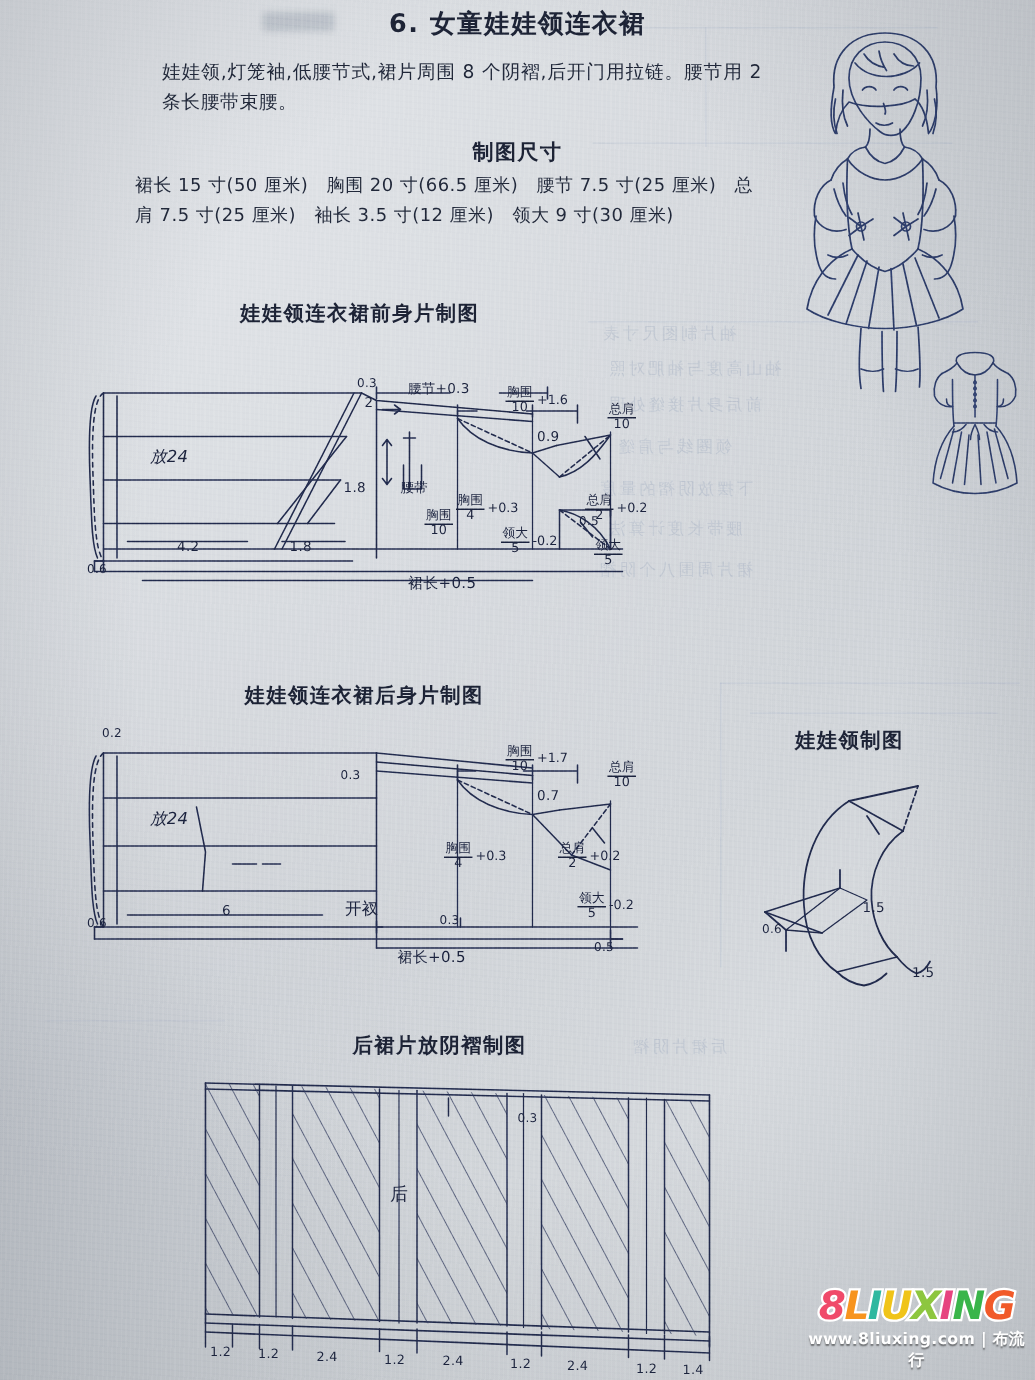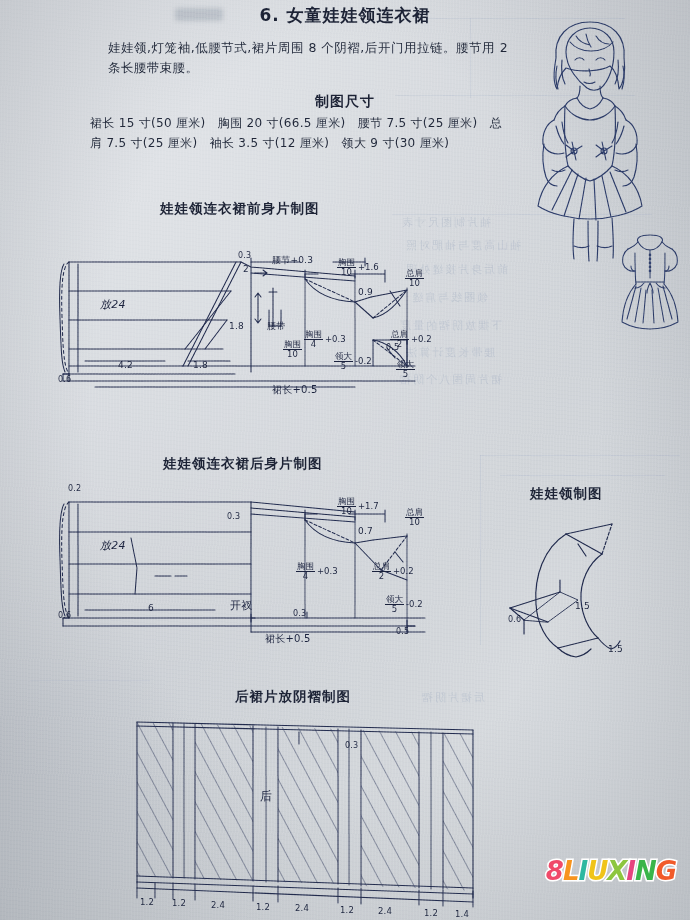--- a/index.html
+++ b/index.html
@@ -519,15 +519,16 @@
     <div class="lbl" style="left:378px;top:907px;font-size:8.5px;">2.4</div>
     <div class="lbl" style="left:424px;top:909px;font-size:8.5px;">1.2</div>
     <div class="lbl" style="left:455px;top:910px;font-size:8.5px;">1.4</div>
   </div>
 
   <div id="grain"></div>
   <div id="vig"></div>
 
   <div id="wm">
     <div id="wmText"><span style="color: rgb(240, 74, 106);">8</span><span style="color: rgb(247, 148, 30);">L</span><span style="color: rgb(46, 184, 160);">I</span><span style="color: rgb(240, 196, 25);">U</span><span style="color: rgb(141, 198, 63);">X</span><span style="color: rgb(230, 68, 127);">I</span><span style="color: rgb(57, 181, 74);">N</span><span style="color: rgb(241, 90, 41);">G</span></div>
+    <div id="wmUrl">www.8liuxing.com | 布流行</div>
   </div>
 
 </div>
 
 </body></html>

